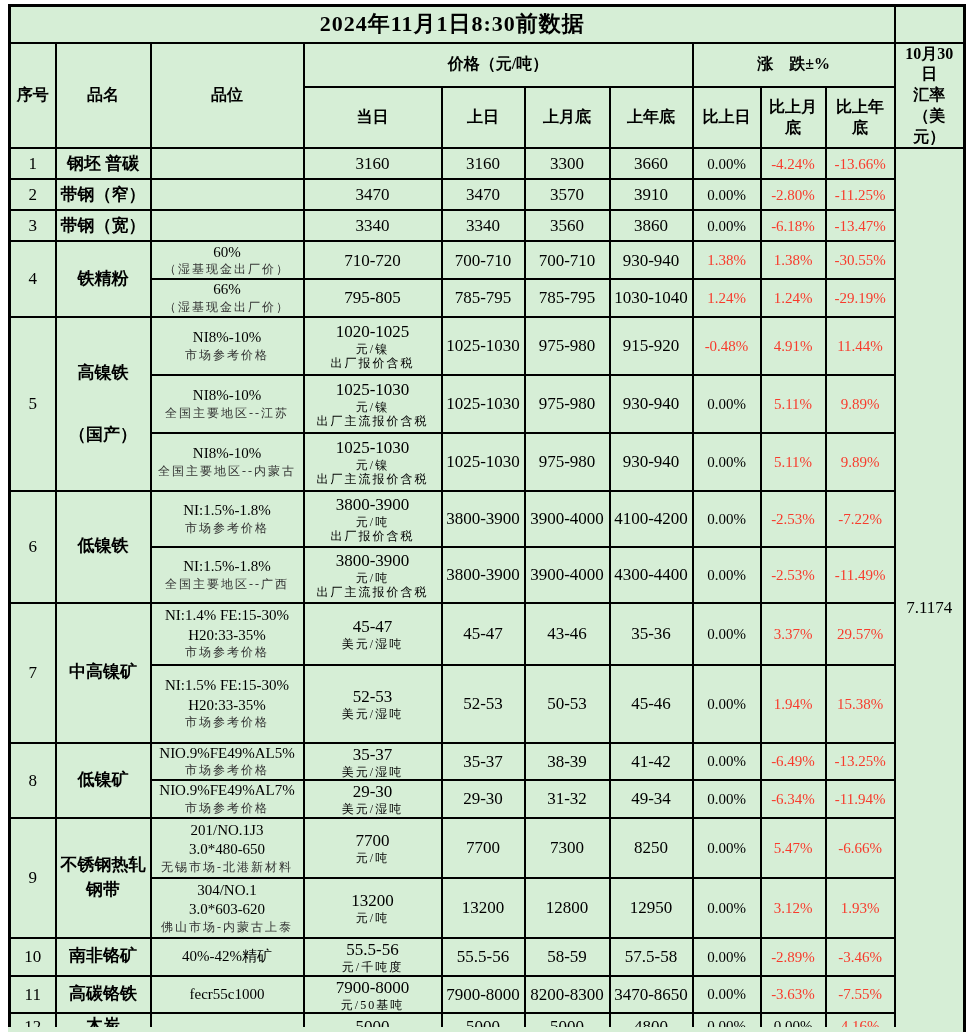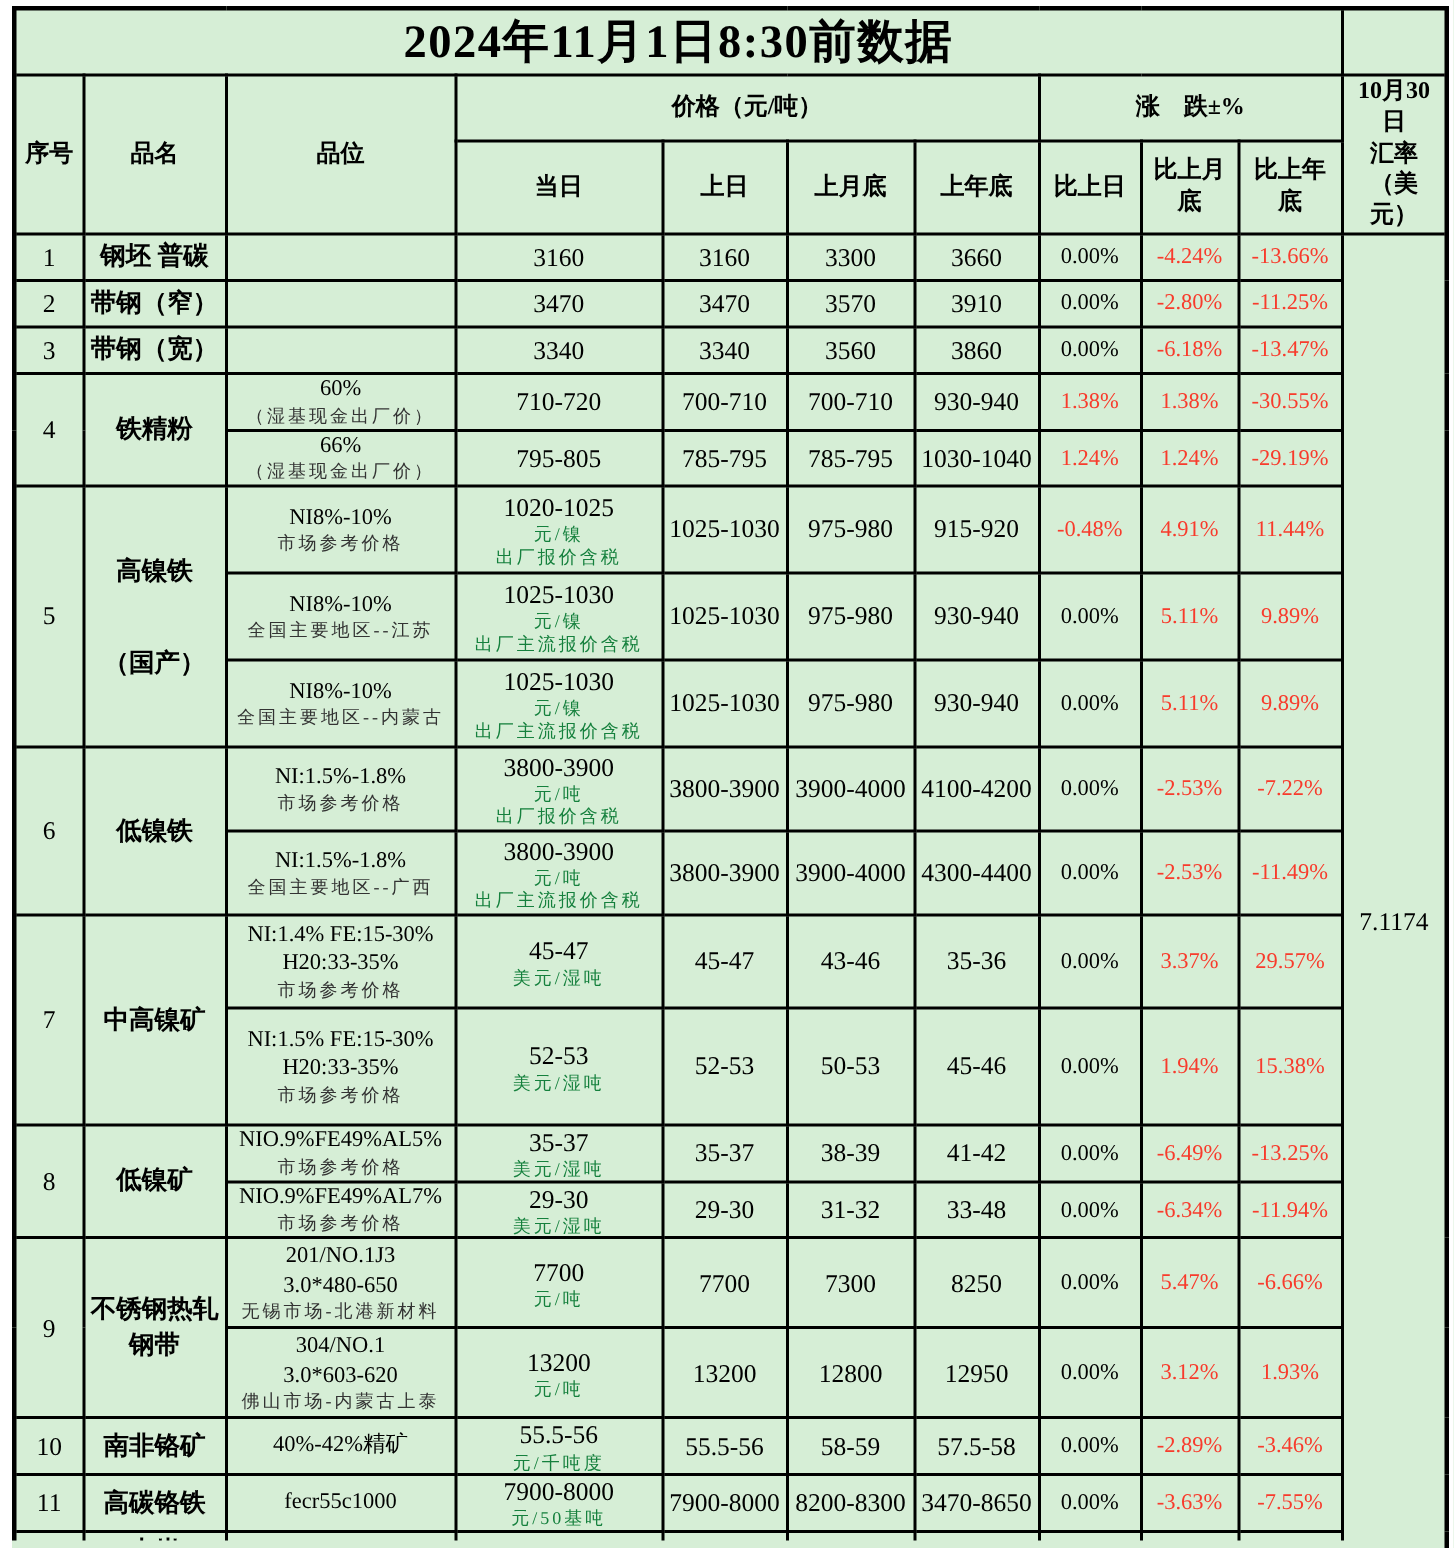--- a/index.html
+++ b/index.html
@@ -9,31 +9,31 @@
   }
   .sheet{position:absolute;top:4px;left:8px;}
   table{
     border-collapse:collapse;table-layout:fixed;width:955px;
     background:#d6eed6;border:3px solid #000;
   }
   td{
     border:2px solid #000;text-align:center;vertical-align:middle;
     padding:0 2px;overflow:hidden;word-break:break-all;
   }
-  .title{font-size:31px;font-weight:bold;letter-spacing:1px;}
+  .title{font-size:22px;font-weight:bold;letter-spacing:1px;}
   .th{font-size:16px;font-weight:bold;line-height:1.3;}
   .rate-head{white-space:pre-line;}
   .num{font-size:17px;line-height:1.25;}
   .chg{font-size:15px;line-height:1.2;}
   .red{color:#f83b2c;}
   .pname{font-size:17px;font-weight:bold;white-space:pre-line;line-height:1.45;}
   .grade .g-main{font-size:15px;line-height:1.3;}
   .grade .g-sub{font-size:12px;line-height:1.3;letter-spacing:2px;color:#333;}
   .cur .num{line-height:1.25;}
-  .cur .unit{font-size:12px;line-height:1.2;letter-spacing:2px;color:#15803d;}
+  .cur .unit{font-size:12px;line-height:1.2;letter-spacing:2px;color:#000000;}
   .bottom-strip{position:absolute;left:8px;top:1027px;width:953px;height:5px;background:#d6eed6;}
 </style>
 </head>
 <body>
 
 <div class="sheet">
   <table>
     <colgroup>
       <col style="width:46px">
         <col style="width:95px">
@@ -296,21 +296,21 @@
           <td class="grade">
             <div class="g-main">NIO.9%FE49%AL7%</div>
             <div class="g-sub">市场参考价格</div>
           </td>
           <td class="cur">
             <div class="num">29-30</div>
             <div class="unit">美元/湿吨</div>
           </td>
           <td class="num">29-30</td>
           <td class="num">31-32</td>
-          <td class="num">33-48</td>
+          <td class="num">49-34</td>
           <td class="chg">0.00%</td>
           <td class="chg red">-6.34%</td>
           <td class="chg red">-11.94%</td>
         </tr>
         <tr style="height: 60px;">
           <td class="num" rowspan="2">9</td>
           <td class="pname" rowspan="2">不锈钢热轧
 钢带</td>
           <td class="grade">
             <div class="g-main">201/NO.1J3</div>

